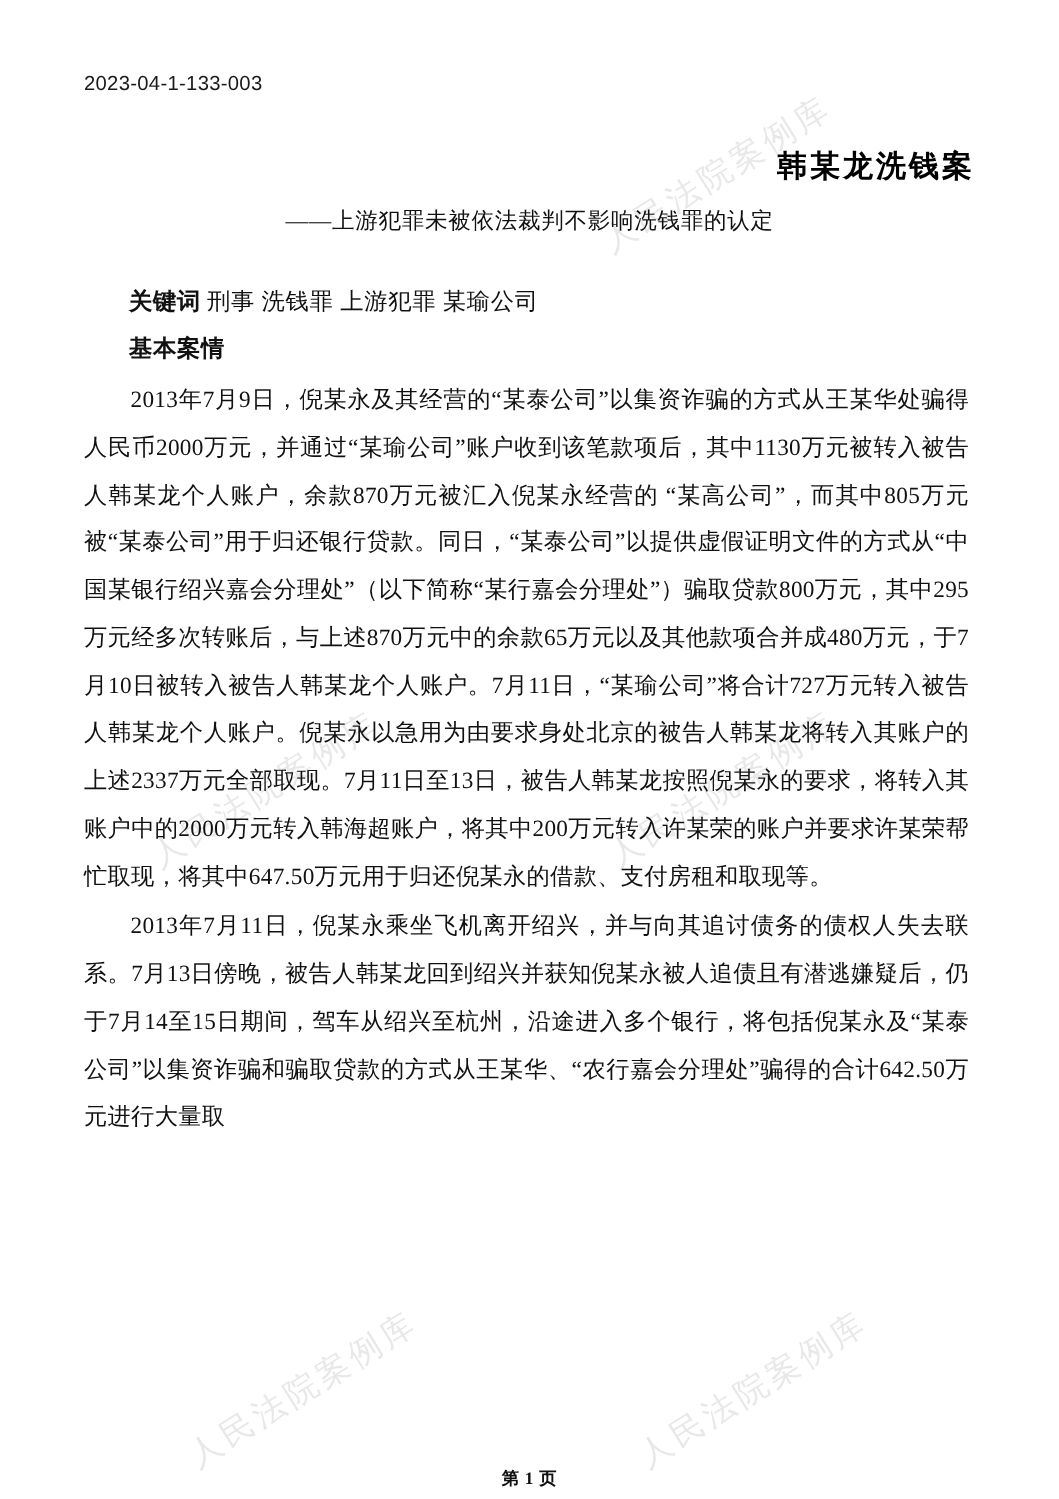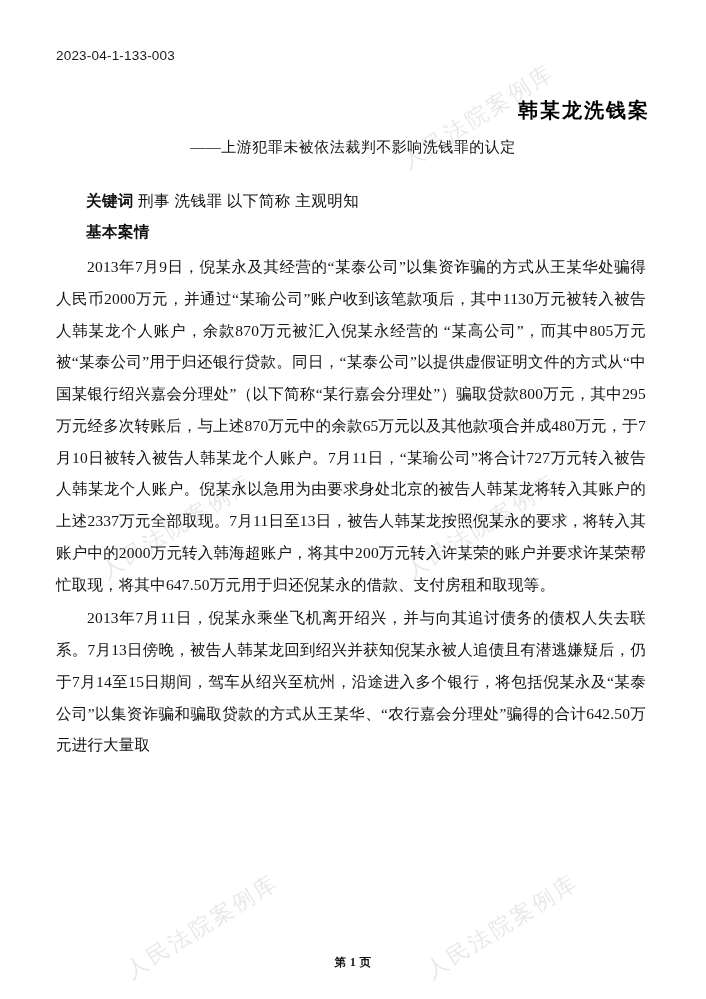--- a/index.html
+++ b/index.html
@@ -71,21 +71,21 @@
     text-justify: inter-ideograph;
     text-indent: 2em;
     margin: 0 4px 2px 0;
     letter-spacing: 0.2px;
     color: #111111;
   }
   .footer {
     position: absolute;
     left: 0;
     right: 0;
-    bottom: 29px;
+    bottom: 6px;
     text-align: center;
     font-size: 11.5px;
     font-weight: bold;
     letter-spacing: 0.5px;
     color: #111111;
   }
   
   .wm {
     position: absolute;
     color: rgba(120, 120, 120, 0.17);
@@ -129,21 +129,21 @@
 
   <div class="content-layer">
 
     <div class="doc-id">2023-04-1-133-003</div>
 
     <h1 class="doc-title">韩某龙洗钱案</h1>
 
     <div class="doc-subtitle">——上游犯罪未被依法裁判不影响洗钱罪的认定</div>
 
     <div class="keywords-row">
-      <span class="keywords-label">关键词</span><span class="keywords-values">刑事  洗钱罪  以下简称  主观明知</span>
+      <span class="keywords-label">关键词</span><span class="keywords-values">刑事  洗钱罪  上游犯罪  某瑜公司</span>
     </div>
 
     <div class="section-heading">基本案情</div>
 
     <p class="para">2013年7月9日，倪某永及其经营的“某泰公司”以集资诈骗的方式从王某华处骗得人民币2000万元，并通过“某瑜公司”账户收到该笔款项后，其中1130万元被转入被告人韩某龙个人账户，余款870万元被汇入倪某永经营的 “某高公司”，而其中805万元被“某泰公司”用于归还银行贷款。同日，“某泰公司”以提供虚假证明文件的方式从“中国某银行绍兴嘉会分理处”（以下简称“某行嘉会分理处”）骗取贷款800万元，其中295万元经多次转账后，与上述870万元中的余款65万元以及其他款项合并成480万元，于7月10日被转入被告人韩某龙个人账户。7月11日，“某瑜公司”将合计727万元转入被告人韩某龙个人账户。倪某永以急用为由要求身处北京的被告人韩某龙将转入其账户的上述2337万元全部取现。7月11日至13日，被告人韩某龙按照倪某永的要求，将转入其账户中的2000万元转入韩海超账户，将其中200万元转入许某荣的账户并要求许某荣帮忙取现，将其中647.50万元用于归还倪某永的借款、支付房租和取现等。</p>
     <p class="para">2013年7月11日，倪某永乘坐飞机离开绍兴，并与向其追讨债务的债权人失去联系。7月13日傍晚，被告人韩某龙回到绍兴并获知倪某永被人追债且有潜逃嫌疑后，仍于7月14至15日期间，驾车从绍兴至杭州，沿途进入多个银行，将包括倪某永及“某泰公司”以集资诈骗和骗取贷款的方式从王某华、“农行嘉会分理处”骗得的合计642.50万元进行大量取</p>
 
   </div>
 
   <div class="footer">第 1 页</div>

